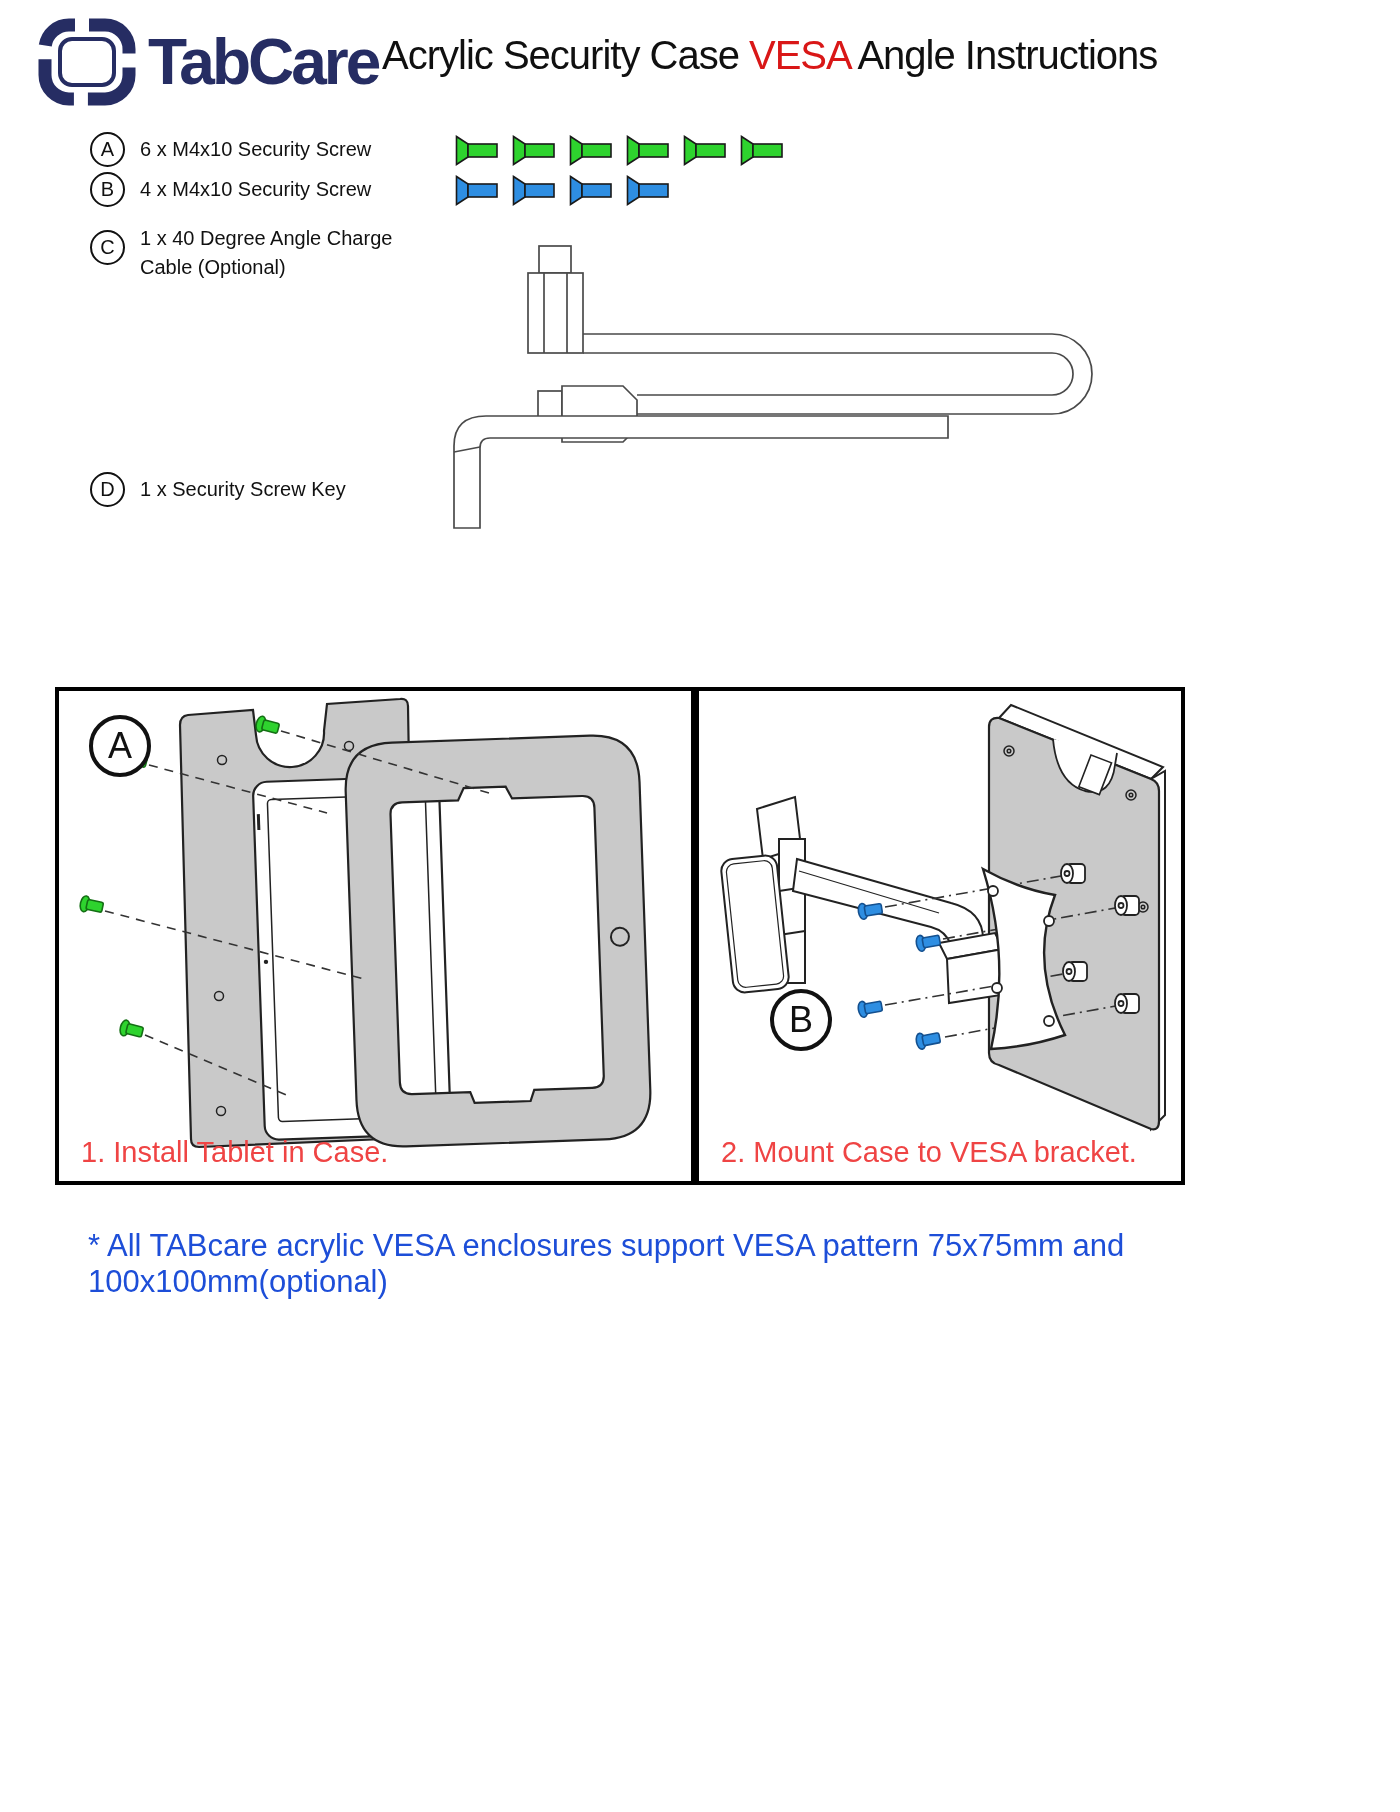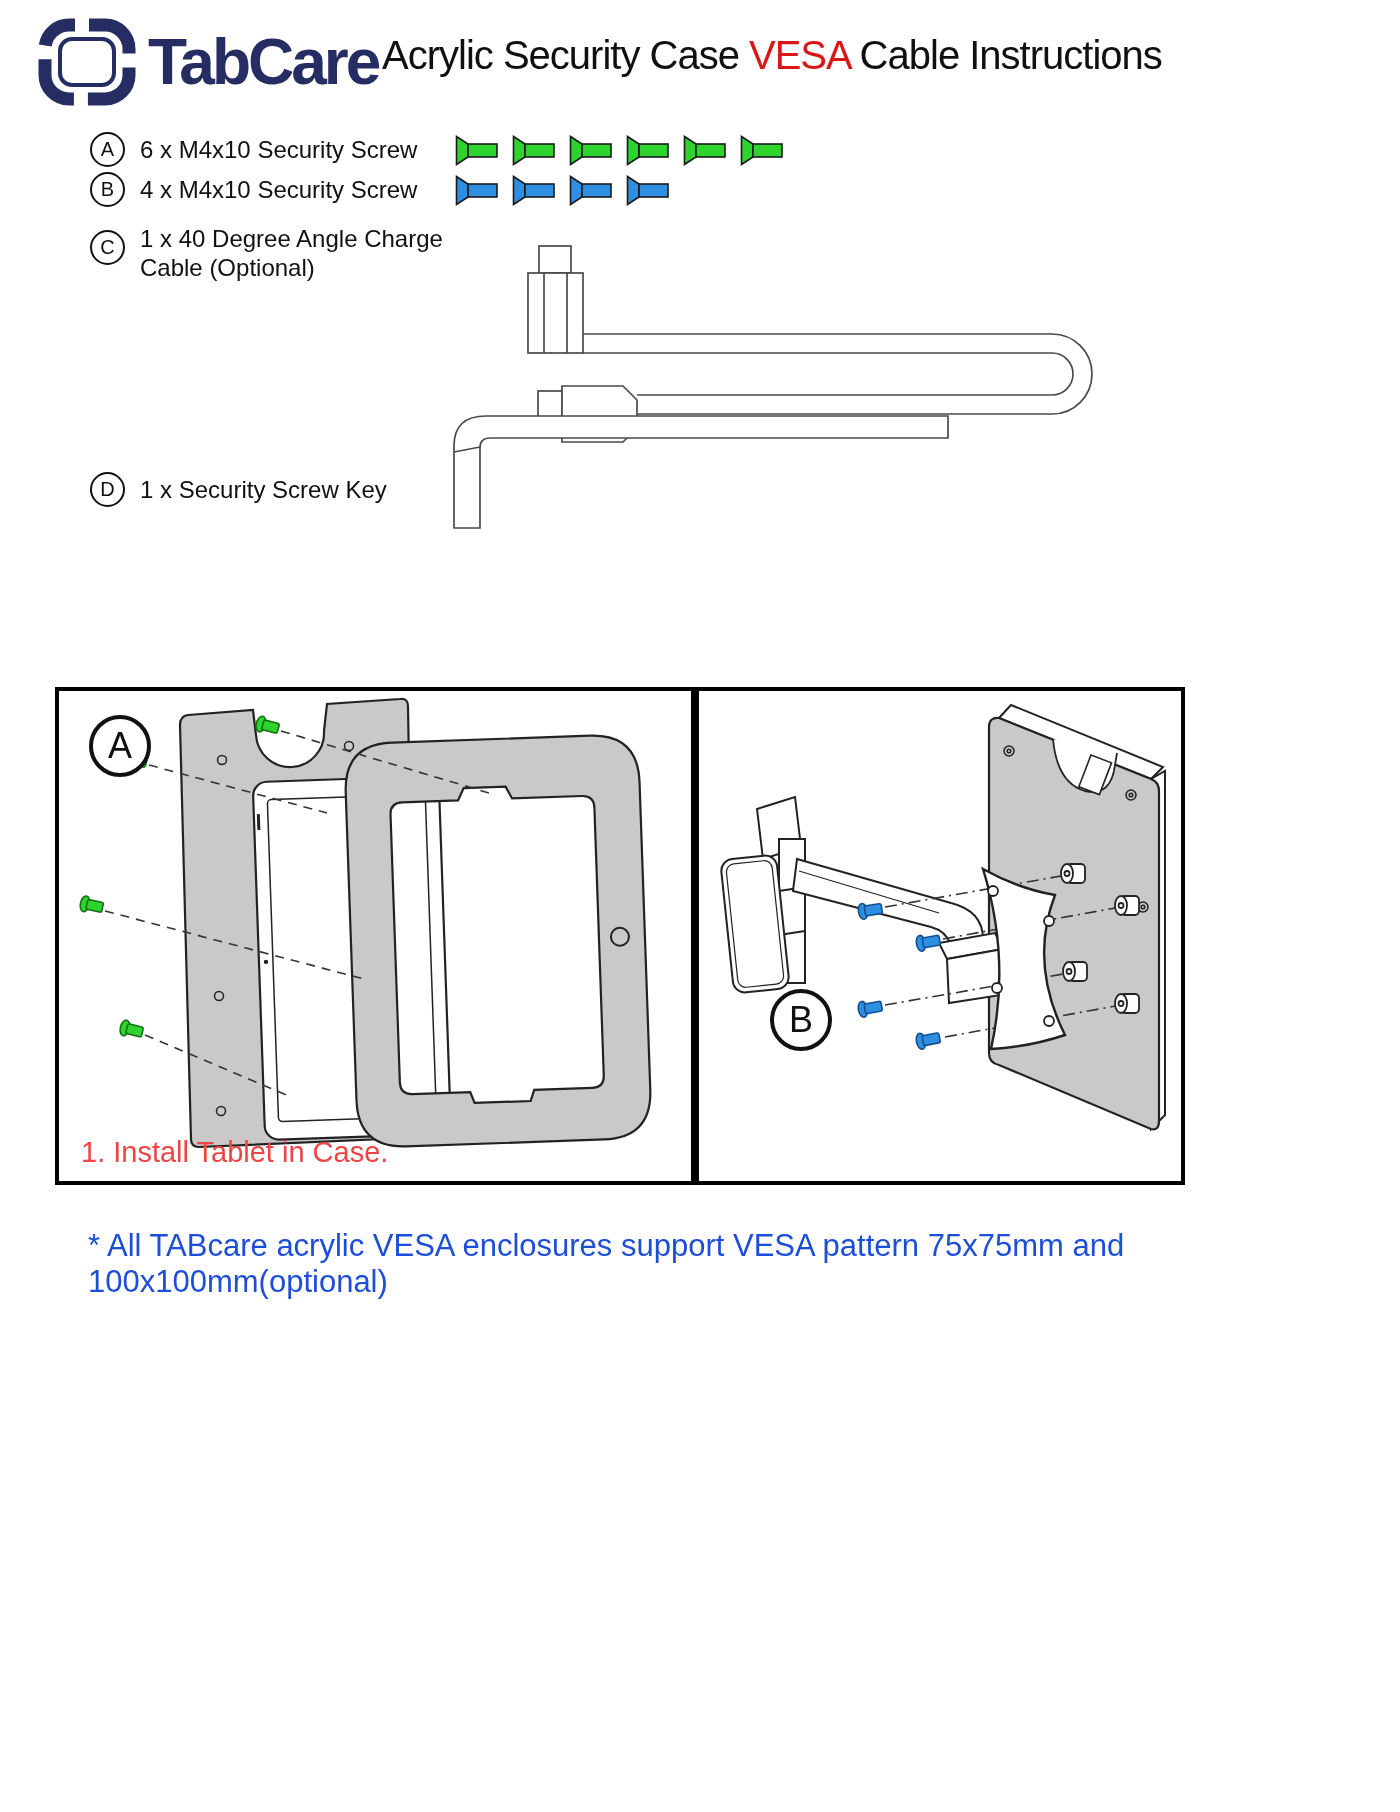--- a/index.html
+++ b/index.html
@@ -10,21 +10,21 @@
   
   .logo-row{left:36px;top:18px;display:flex;align-items:center;gap:10px;}
   .brand-text{font-size:64px;font-weight:700;letter-spacing:-3px;color:#262d63;line-height:88px;}
   .doc-title{left:382px;top:33px;font-size:40px;letter-spacing:-1px;white-space:nowrap;color:#101010;}
   .doc-title .vesa{color:#d91717;text-align:right;}
 
   
   .part-row{display:flex;align-items:center;gap:15px;}
   .letter-circle{width:31px;height:31px;border:2.5px solid #111;border-radius:50%;
       display:flex;align-items:center;justify-content:center;font-size:20px;flex:0 0 auto;background:#fff;}
-  .part-label{font-size:24px;line-height:29px;}
+  .part-label{font-size:20px;line-height:29px;}
   .screw-strip{display:flex;gap:13px;align-items:center;}
 
   
   .panel{position:absolute;background:#fff;border:4px solid #000;}
   .panel-caption{position:absolute;left:22px;bottom:12px;font-size:29px;color:#ef4444;}
   .badge-circle{position:absolute;width:54px;height:54px;border:4px solid #111;border-radius:50%;
       display:flex;align-items:center;justify-content:center;font-size:36px;background:#fff;}
 
   .footnote{left:88px;top:1228px;font-size:31px;color:#1d4ed8;}
 
@@ -37,21 +37,21 @@
 
   <div class="abs logo-row">
     <svg width="102" height="88" viewBox="0 0 102 88">
       <rect x="9" y="7" width="84" height="74" rx="24" fill="none" stroke="#262d63" stroke-width="13" stroke-dasharray="58 14 62 14" stroke-dashoffset="-20"></rect>
       <rect x="24" y="21" width="54" height="46" rx="12" fill="none" stroke="#262d63" stroke-width="4"></rect>
     </svg>
     <div class="brand-text">TabCare</div>
   </div>
 
   <div class="abs doc-title">
-    <span>Acrylic Security Case </span><span class="vesa">VESA</span><span> Cable Instructions</span>
+    <span>Acrylic Security Case </span><span class="vesa">VESA</span><span> Angle Instructions</span>
   </div>
 
   <div class="abs part-row" style="left:90px;top:132px;">
     <div class="letter-circle">A</div>
     <div class="part-label">6 x M4x10 Security Screw</div>
   </div>
   <div class="abs screw-strip" style="left:455px;top:135px;">
 
     <svg width="44" height="31" viewBox="0 0 44 31">
         <path d="M1.5 1.5 L13 9 L13 22 L1.5 29.5 Z" fill="#2ed32e" stroke="#1a1a1a" stroke-width="1.6"></path>
@@ -280,17 +280,18 @@
             <ellipse cx="4" cy="0" rx="4.5" ry="8"></ellipse>
             <rect x="6" y="-5" width="17" height="10" rx="2"></rect>
           </g>
         <g transform="translate(218 351) rotate(-11)">
             <ellipse cx="4" cy="0" rx="4.5" ry="8"></ellipse>
             <rect x="6" y="-5" width="17" height="10" rx="2"></rect>
           </g>
       </g>
     </svg>
     <div class="badge-circle" style="left:71px;top:298px;">B</div>
+    <div class="panel-caption">2. Mount Case to VESA bracket.</div>
   </div>
 
   <div class="abs footnote">* All TABcare acrylic VESA enclosures support VESA pattern 75x75mm and 100x100mm(optional)</div>
 
 </div>
 
 </body></html>

